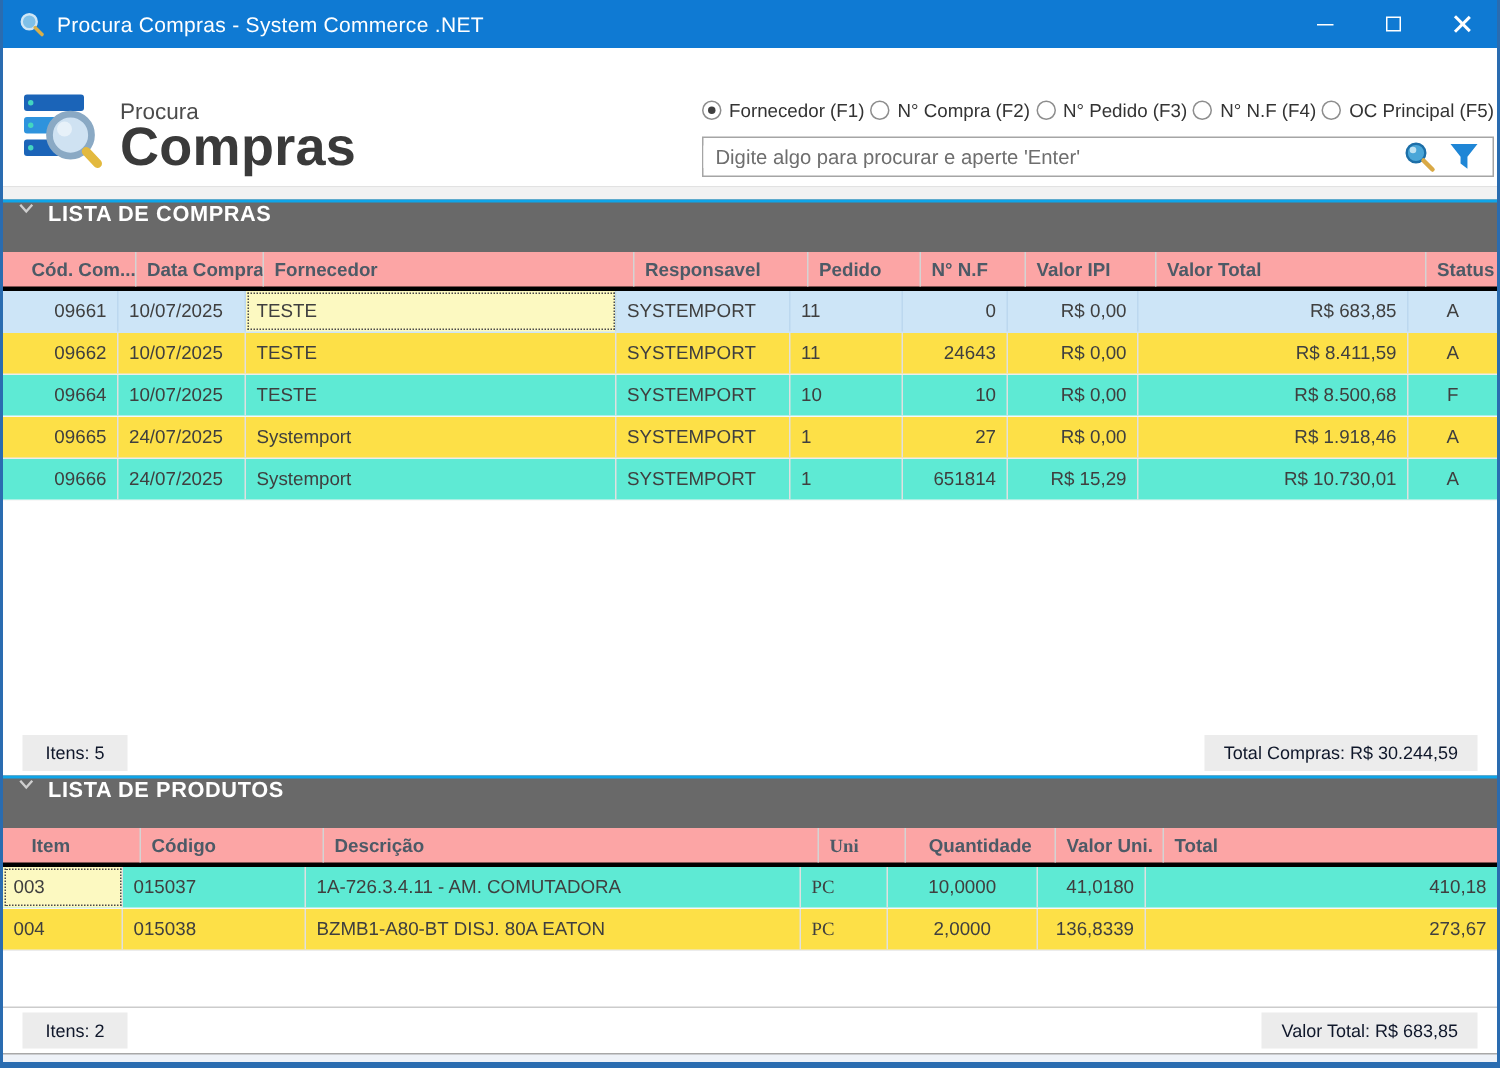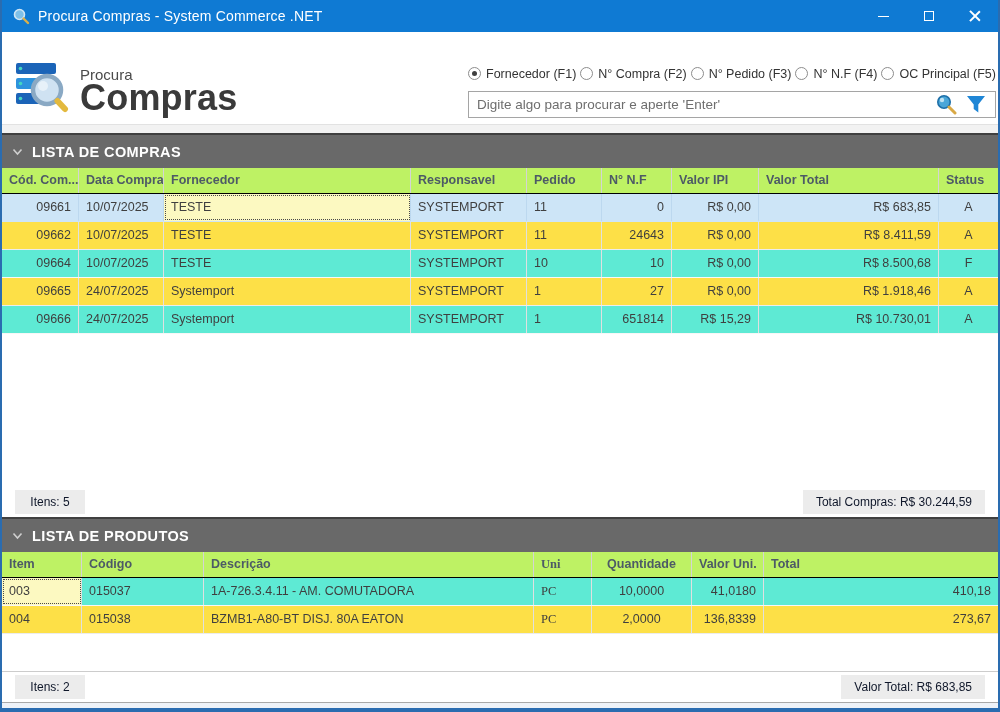--- a/index.html
+++ b/index.html
@@ -32,25 +32,25 @@
   .radio { display:flex; align-items:center; font-size:12.5px; color:#333; cursor:default; }
   .radio-dot { width:13px; height:13px; border:1px solid #8d8d8d; border-radius:50%; margin-right:5px; position:relative; background:#fff; flex:0 0 auto; }
   .radio.on .radio-dot::after { content:""; position:absolute; left:3px; top:3px; width:5px; height:5px; border-radius:50%; background:#3f3f3f; }
   .search-row { margin-top:6px; height:30px; border:1px solid #a5a5a5; background:#fff; display:flex; align-items:center; }
   .search-input { flex:1; border:none; outline:none; font-size:13.5px; color:#444; padding:0 8px; font-family:"Liberation Sans", sans-serif; }
   .search-input::placeholder { color:#6e6e6e; opacity:1; }
   .sr-icon { width:22px; height:22px; margin-right:8px; flex:0 0 auto; cursor:pointer; }
   
   .client { flex:1; display:flex; flex-direction:column; background:#fff; border-top:1px solid #e2e2e2; }
   .top-gap { height:8px; background:#f2f2f2; flex:0 0 auto; }
-  .section-bar { height:35px; background:#696969; border-top:2px solid #404040; display:flex; align-items:center; padding:0 10px; flex:0 0 auto; cursor:default; }
+  .section-bar { height:35px; background:#696969; border-top:2px solid #0ea5e9; display:flex; align-items:flex-start; padding:0 10px; flex:0 0 auto; cursor:default; }
   .section-chev { width:11px; height:8px; margin-right:9px; flex:0 0 auto; }
   .section-title { color:#fff; font-size:14.5px; font-weight:bold; letter-spacing:.4px; }
   
-  .grid-head { display:flex; height:26px; background:#bef264; border-bottom:1px solid #000000; flex:0 0 auto; }
+  .grid-head { display:flex; height:26px; background:#fca5a5; border-bottom:3px solid #000000; flex:0 0 auto;padding-left:12px; }
   .hcell { font-size:12.5px; font-weight:bold; color:#4d5a66; line-height:25px; padding:0 7px; border-right:1px solid #d4d4d4; overflow:hidden; white-space:nowrap; }
   .grid-row { display:flex; height:28px; flex:0 0 auto; background:#fde047; border-bottom:1px solid #ececec; }
   .grid-row.alt { background:#5eead4; border-bottom:1px solid #f7f7f7; }
   .grid-row.sel { background:#cde5f7; border-bottom:1px solid #cde5f7; }
   .cell { font-size:12.5px; color:#3f3f3f; line-height:27px; padding:0 7px; border-right:1px solid #e0e0e0; overflow:hidden; white-space:nowrap; }
   .sel .cell { border-right-color:#bcd8ef; }
   .cell.focus { background:#fcf9c1; outline:1px dotted #4a4a4a; outline-offset:-2px; }
   .ra { text-align:right; } .ce { text-align:center; }
   
   .cc0{width:77px;} .cc1{width:85px;} .cc2{width:247px;} .cc3{width:116px;} .cc4{width:75px;}

